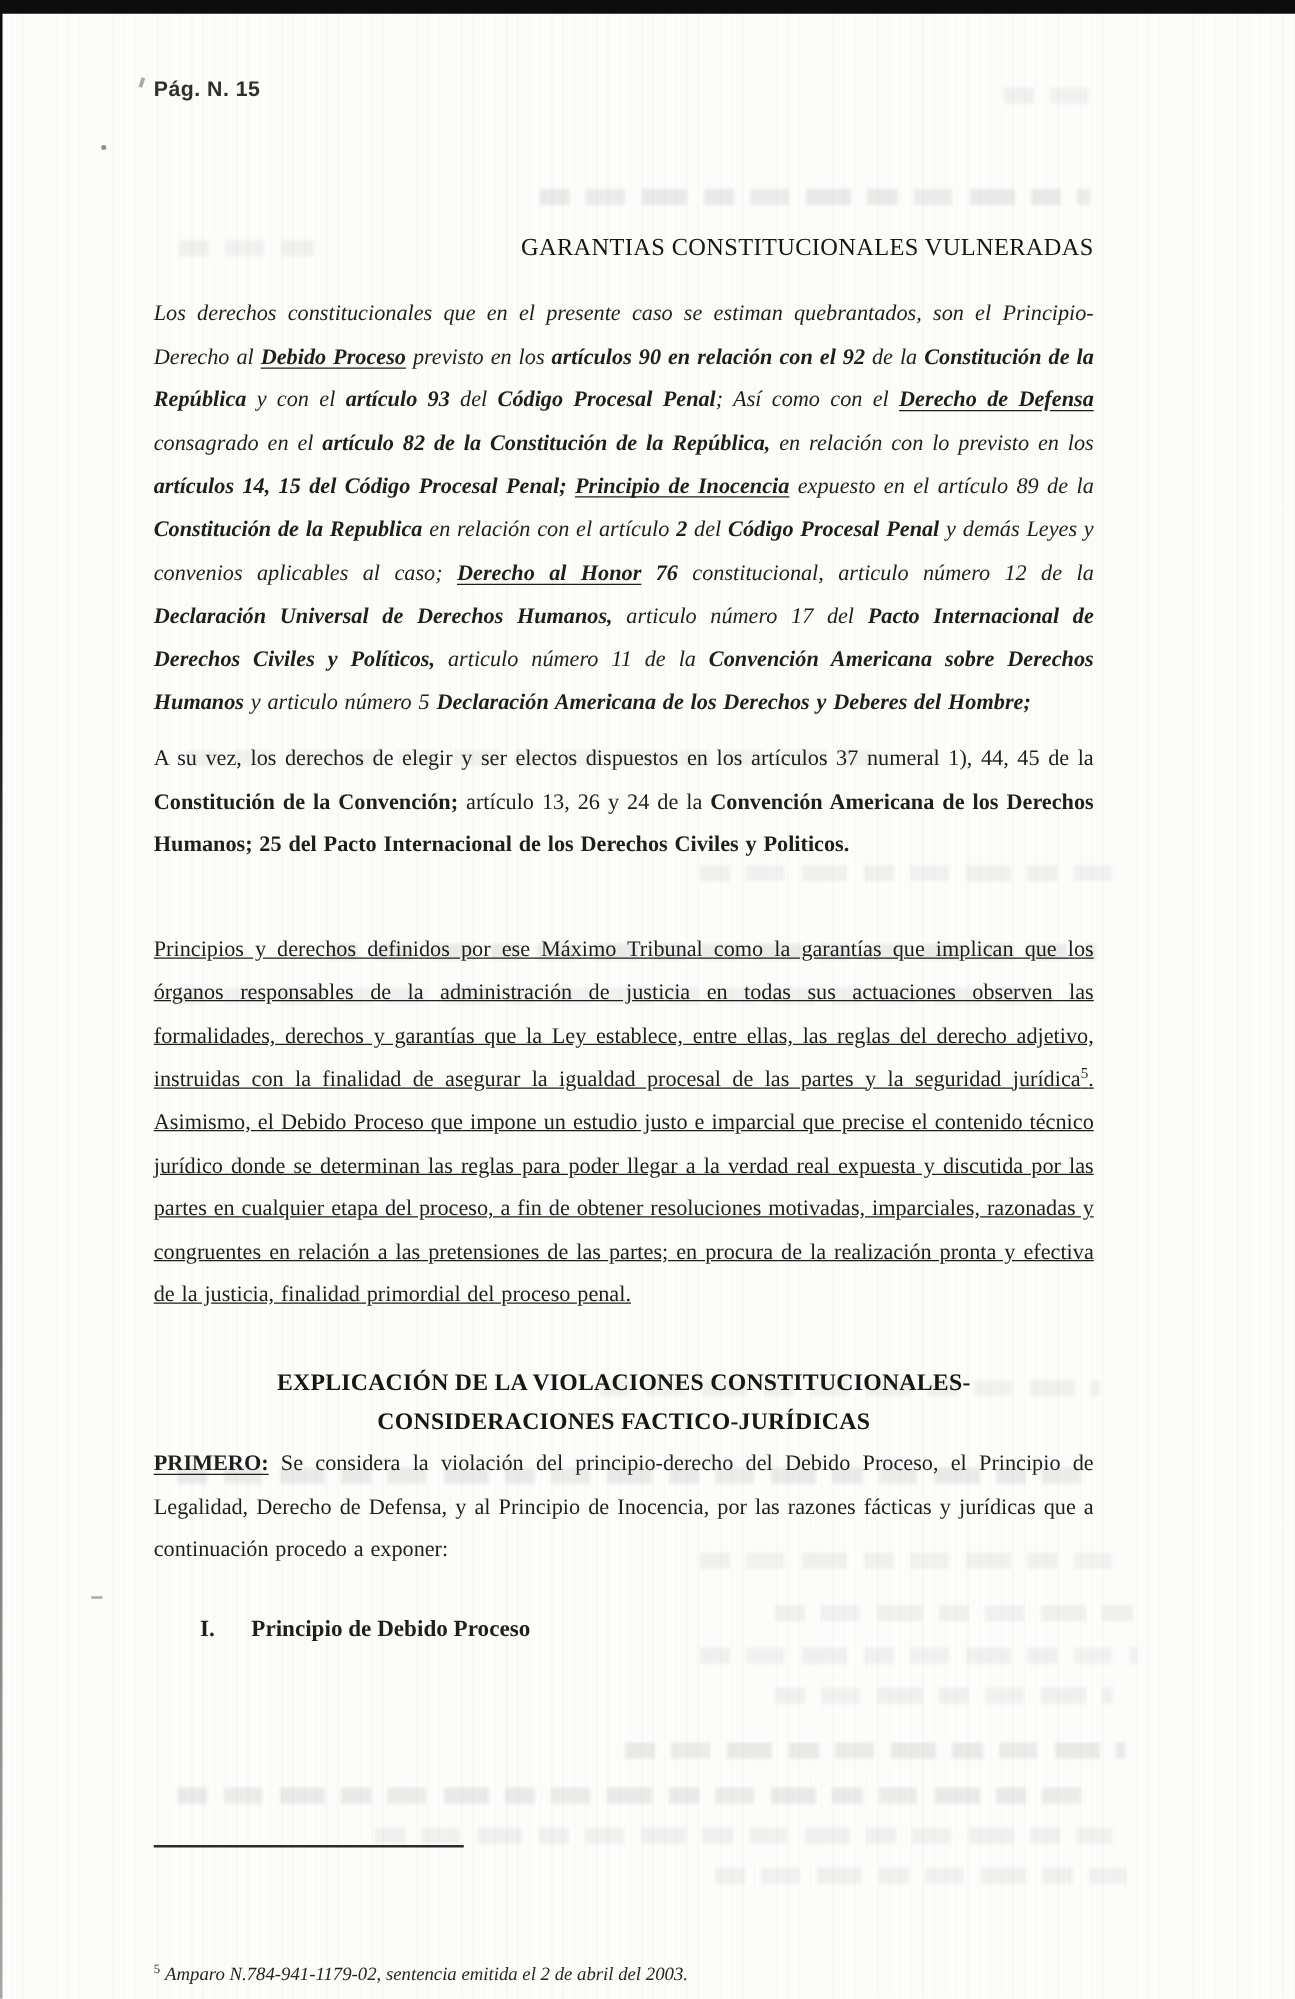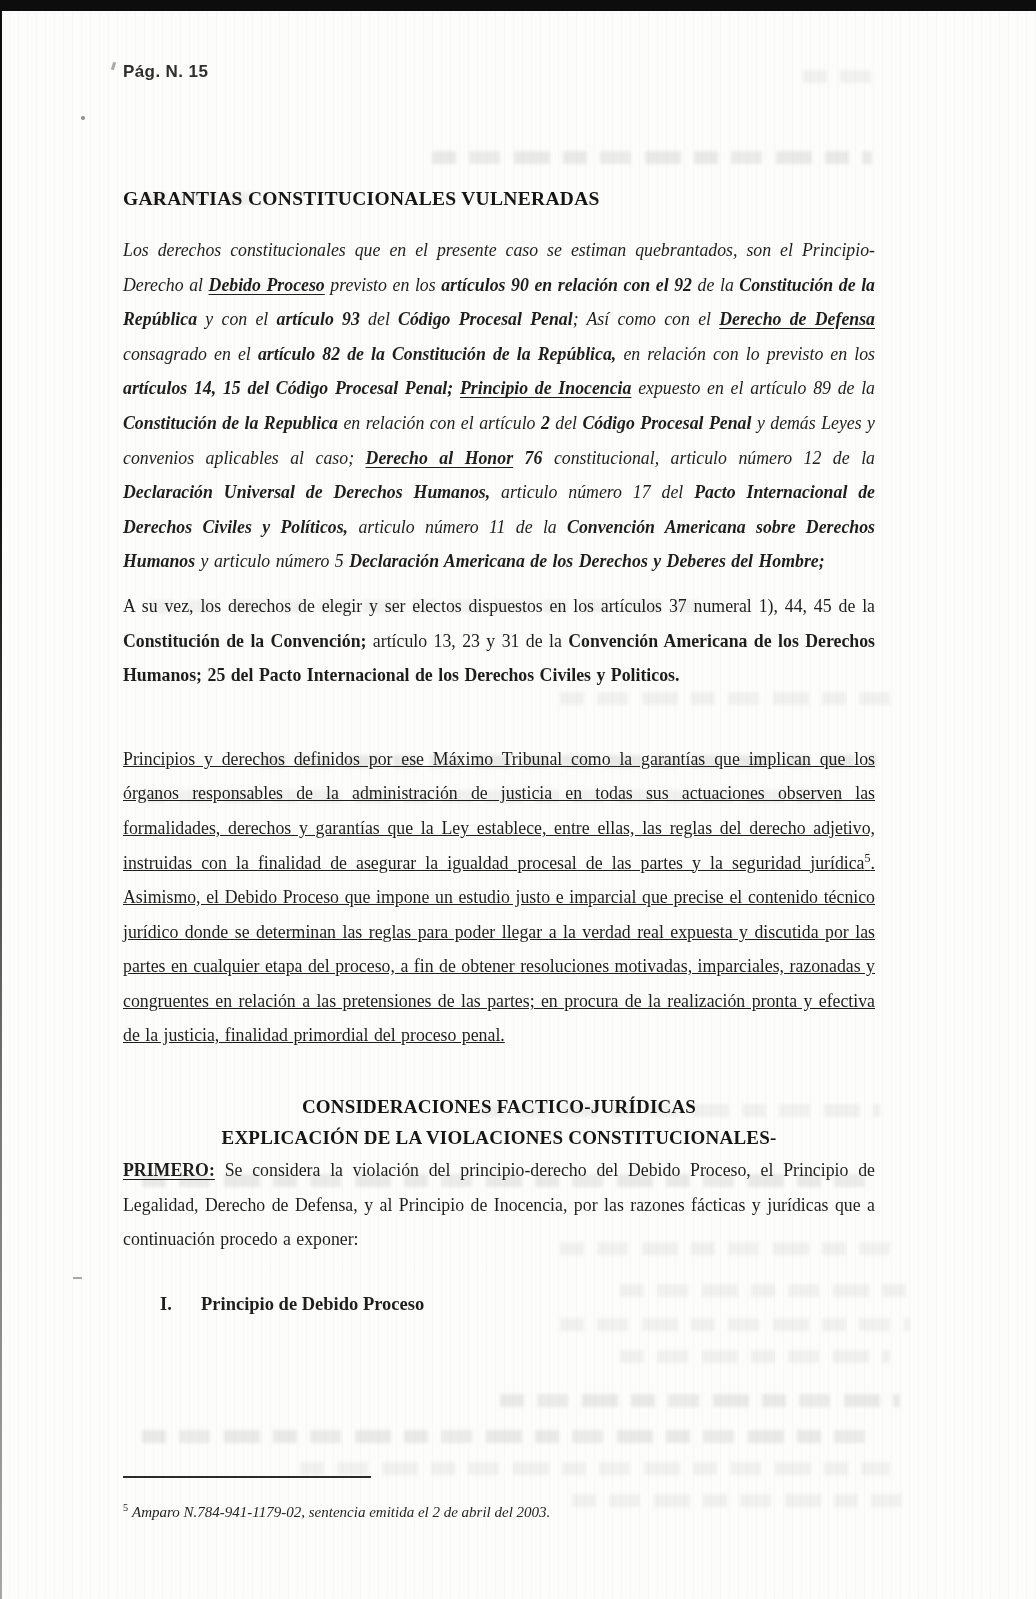--- a/index.html
+++ b/index.html
@@ -29,22 +29,22 @@
     position: absolute; top: 62px; left: 123px;
     font-family: "Liberation Sans", sans-serif;
     font-weight: bold; font-size: 17px;
     color: #2f2e2c; letter-spacing: 0.4px;
   }
   .content {
     position: absolute; top: 186px; left: 123px;
     width: 752px;
   }
   .doc-title {
-    text-align: left;
-    font-weight: bold; font-size: 19.5px;
+    text-align: right;
+    font-weight: normal; font-size: 19.5px;
     letter-spacing: 0.3px; line-height: 26px;
     color: #171614;
   }
   .para {
     margin: 0;
     font-size: 17.8px; line-height: 34.6px;
     text-align: justify;
     word-spacing: 1px;
   }
   .para.p1 { margin-top: 21px; font-style: italic; }
@@ -66,21 +66,21 @@
     font-weight: bold; font-size: 18.5px; line-height: 26px;
     padding-left: 37px;
   }
   .list-item .marker { width: 41px; flex: 0 0 41px; }
   .footnote-rule {
     position: absolute; top: 1476px; left: 123px;
     width: 248px; height: 0;
     border-top: 2.5px solid #2c2b29;
   }
   .footnote {
-    position: absolute; top: 1504px; left: 123px;
+    position: absolute; top: 1572px; left: 123px;
     width: 700px;
     font-size: 15px; color: #262523;
   }
   .footnote .fn-text { font-style: italic; }
   .footnote sup { font-style: normal; margin-right: 4px; }
   
   .bleed {
     position: absolute; height: 13px;
     opacity: 0.16;
     filter: blur(1.4px);
@@ -123,27 +123,27 @@
 <div class="speck dot" style="top:116px; left:81px;"></div>
 <div class="speck dash" style="top:1277px;left:73px;"></div>
 
 <div class="page-number">Pág. N. 15</div>
 
 <div class="content">
   <div class="doc-title">GARANTIAS CONSTITUCIONALES VULNERADAS</div>
 
   <p class="para p1"><span>Los derechos constitucionales que en el presente caso se estiman quebrantados, son el Principio-Derecho al </span><span class="b u">Debido Proceso</span><span> previsto en los </span><span class="b">artículos 90 en relación con el 92</span><span> de la </span><span class="b">Constitución de la República</span><span> y con el </span><span class="b">artículo 93</span><span> del </span><span class="b">Código Procesal Penal</span><span>; Así como con el </span><span class="b u">Derecho de Defensa</span><span> consagrado en el </span><span class="b">artículo 82 de la Constitución de la República,</span><span> en relación con lo previsto en los </span><span class="b">artículos 14, 15 del Código Procesal Penal;</span><span> </span><span class="b u">Principio de Inocencia</span><span> expuesto en el artículo 89 de la </span><span class="b">Constitución de la Republica</span><span> en relación con el artículo </span><span class="b">2</span><span> del </span><span class="b">Código Procesal Penal</span><span> y demás Leyes y convenios aplicables al caso; </span><span class="b u">Derecho al Honor</span><span> </span><span class="b">76</span><span> constitucional, articulo número 12 de la </span><span class="b">Declaración Universal de Derechos Humanos,</span><span> articulo número 17 del </span><span class="b">Pacto Internacional de Derechos Civiles y Políticos,</span><span> articulo número 11 de la </span><span class="b">Convención Americana sobre Derechos Humanos</span><span> y articulo número 5 </span><span class="b">Declaración Americana de los Derechos y Deberes del Hombre;</span></p>
 
-  <p class="para p2"><span>A su vez, los derechos de elegir y ser electos dispuestos en los artículos 37 numeral 1), 44, 45 de la </span><span class="b">Constitución de la Convención;</span><span> artículo 13, 23 y 31 de la </span><span class="b">Convención Americana de los Derechos Humanos; 25 del Pacto Internacional de los Derechos Civiles y Politicos.</span></p>
+  <p class="para p2"><span>A su vez, los derechos de elegir y ser electos dispuestos en los artículos 37 numeral 1), 44, 45 de la </span><span class="b">Constitución de la Convención;</span><span> artículo 13, 26 y 24 de la </span><span class="b">Convención Americana de los Derechos Humanos; 25 del Pacto Internacional de los Derechos Civiles y Politicos.</span></p>
 
   <p class="para p3"><span>Principios y derechos definidos por ese Máximo Tribunal como la garantías que implican que los órganos responsables de la administración de justicia en todas sus actuaciones observen las formalidades, derechos y garantías que la Ley establece, entre ellas, las reglas del derecho adjetivo, instruidas con la finalidad de asegurar la igualdad procesal de las partes y la seguridad jurídica</span><sup>5</sup><span>. Asimismo, el Debido Proceso que impone un estudio justo e imparcial que precise el contenido técnico jurídico donde se determinan las reglas para poder llegar a la verdad real expuesta y discutida por las partes en cualquier etapa del proceso, a fin de obtener resoluciones motivadas, imparciales, razonadas y congruentes en relación a las pretensiones de las partes; en procura de la realización pronta y efectiva de la justicia, finalidad primordial del proceso penal.</span></p>
 
   <div class="section-heading">
+    <div>EXPLICACIÓN DE LA VIOLACIONES CONSTITUCIONALES-</div>
     <div>CONSIDERACIONES FACTICO-JURÍDICAS</div>
-    <div>EXPLICACIÓN DE LA VIOLACIONES CONSTITUCIONALES-</div>
   </div>
 
   <p class="para p4"><span class="b u">PRIMERO:</span><span> Se considera la violación del principio-derecho del Debido Proceso, el Principio de Legalidad, Derecho de Defensa, y al Principio de Inocencia, por las razones fácticas y jurídicas que a continuación procedo a exponer:</span></p>
 
   <div class="list-item">
     <span class="marker">I.</span>
     <span class="label">Principio de Debido Proceso</span>
   </div>
 </div>
 

